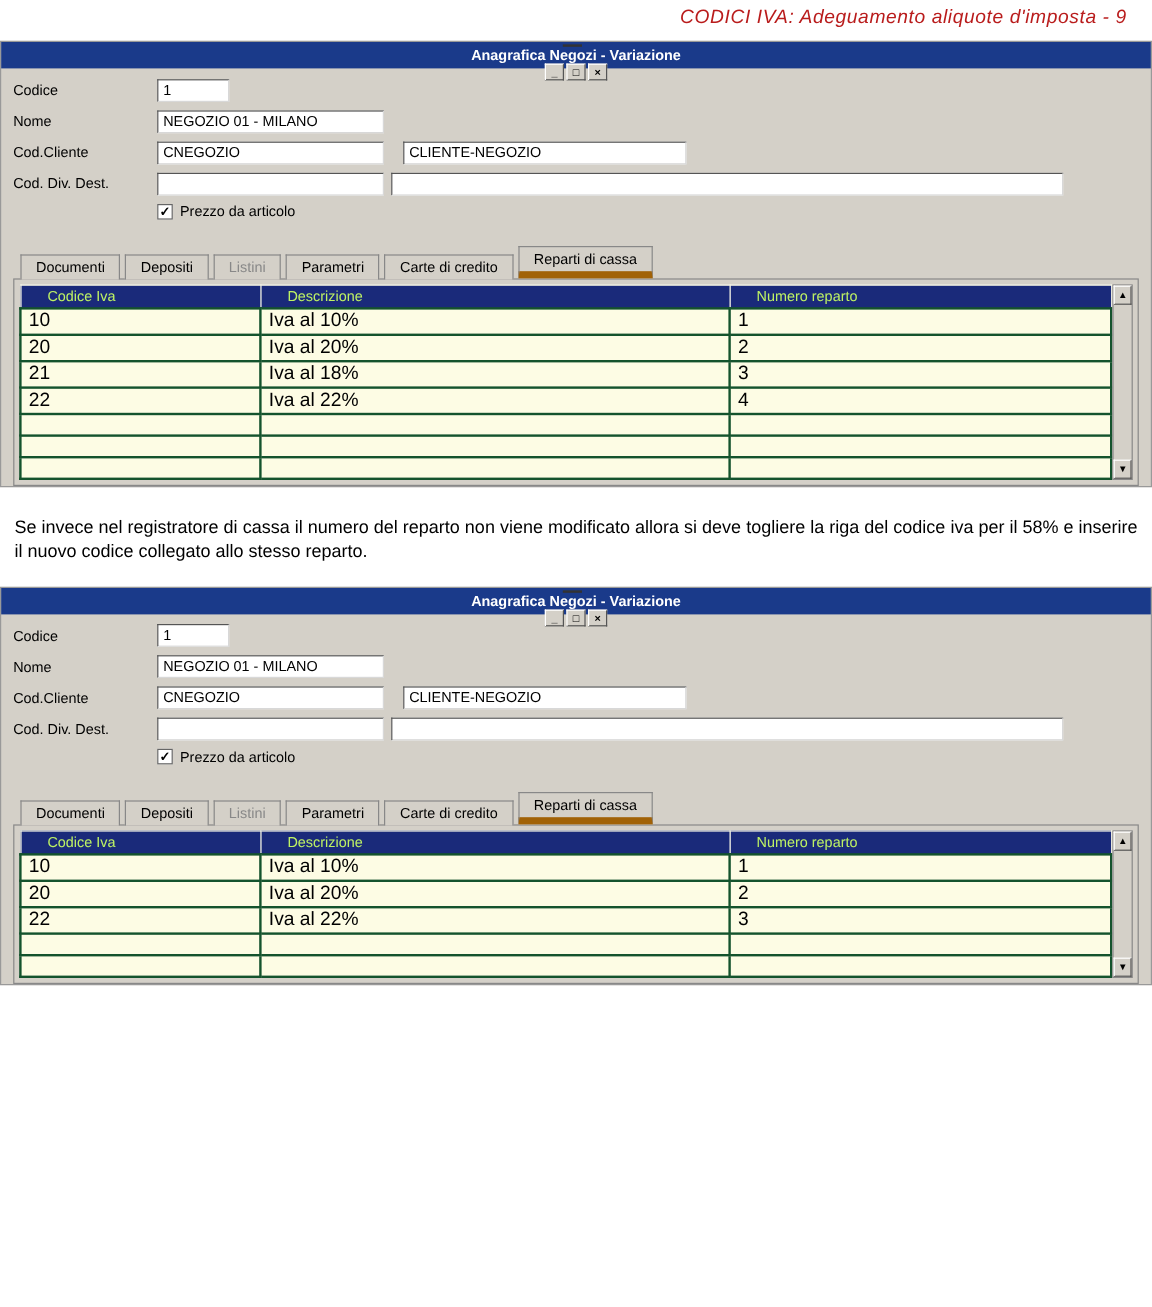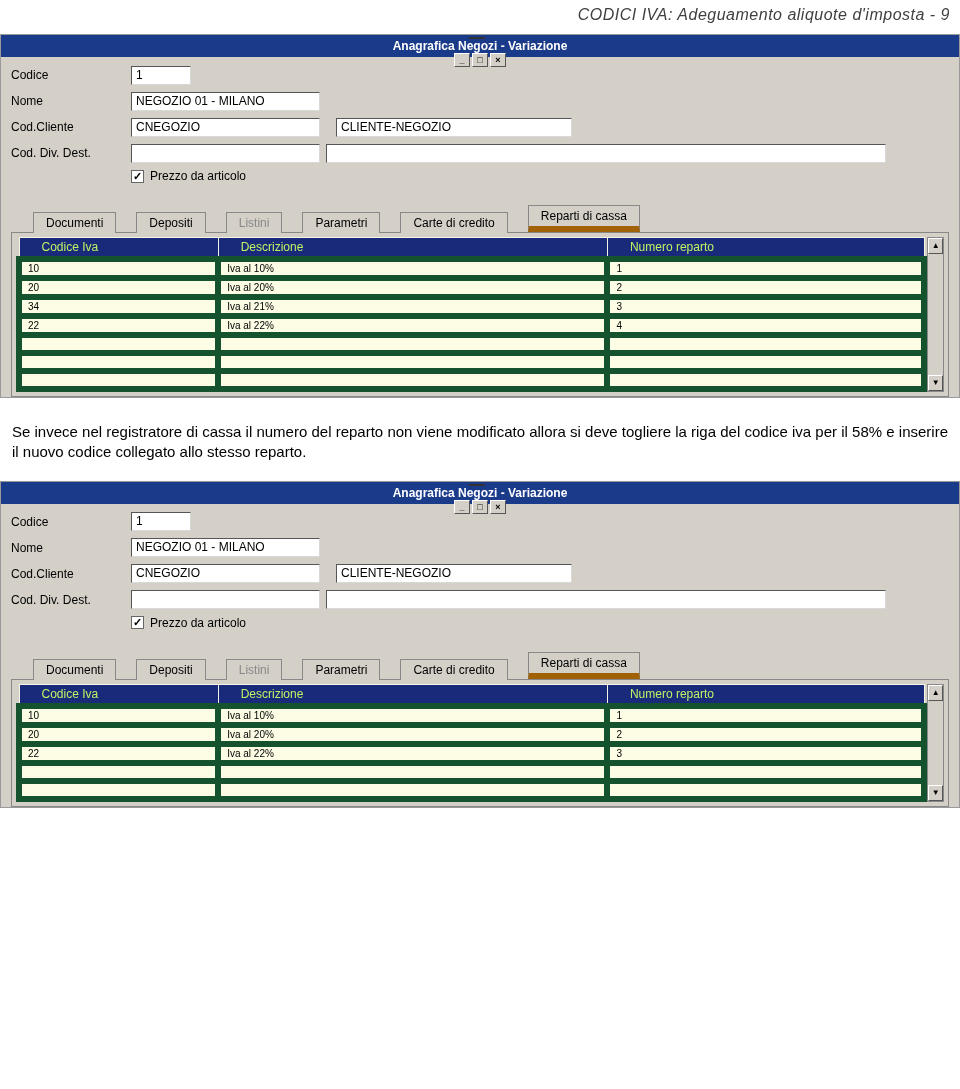--- a/index.html
+++ b/index.html
@@ -6,24 +6,24 @@
   body {
     background: #ffffff;
     font-family: Tahoma, Arial, sans-serif;
     font-size: 12px;
     color: #000;
     padding: 0;
     width: 960px;
   }
   .page-header {
     font-style: italic;
-    color: #404040;
+    color: #b91c1c;
     font-size: 16px;
     text-align: right;
-    padding: 6px 10px 10px;
+    padding: 6px 21px 10px;
     letter-spacing: 0.5px;
   }
   .paragraph {
     font-size: 15px;
     color: #000;
     padding: 18px 12px 18px 12px;
     text-align: justify;
     line-height: 1.35;
   }
   .window {
@@ -125,21 +125,20 @@
     align-items: flex-end;
   }
   .tab {
     background: #d4d0c8;
     border: 1px solid #888;
     border-bottom: none;
     padding: 3px 12px 3px 12px;
     font-size: 12px;
     position: relative;
     top: 1px;
-    margin-left: 16px;
   }
   .tab.active {
     border-bottom: 6px solid #a16207;
     z-index: 2;
     top: 0;
   }
   .tab.disabled { color: #888; }
   .tab-panel {
     border: 1px solid #888;
     margin: 0 10px 0 10px;
@@ -156,23 +155,23 @@
     color: #bef264;
     font-weight: normal;
     text-align: left;
     padding: 2px 22px;
     border: 1px solid #f4f4e6;
     font-size: 12px;
     height: 18px;
   }
   table.datagrid td {
     background: #fdfce4;
-    border: 6px solid #14532d;
+    border: 2px solid #14532d;
     padding: 1px 6px;
-    font-size: 10px;
+    font-size: 16px;
     height: 18px;
   }
   .col-a { width: 22%; }
   .col-b { width: 43%; }
   .col-c { width: 35%; }
   .scroll-stub {
     width: 17px;
     background: #d4d0c8;
     border: 1px solid #888;
     display: flex;
@@ -257,22 +256,22 @@
             <td>10</td>
             <td>Iva al 10%</td>
             <td>1</td>
           </tr>
           <tr>
             <td>20</td>
             <td>Iva al 20%</td>
             <td>2</td>
           </tr>
           <tr>
-            <td>34</td>
-            <td>Iva al 21%</td>
+            <td>21</td>
+            <td>Iva al 18%</td>
             <td>3</td>
           </tr>
           <tr>
             <td>22</td>
             <td>Iva al 22%</td>
             <td>4</td>
           </tr>
           <tr>
               <td></td>
               <td></td>

